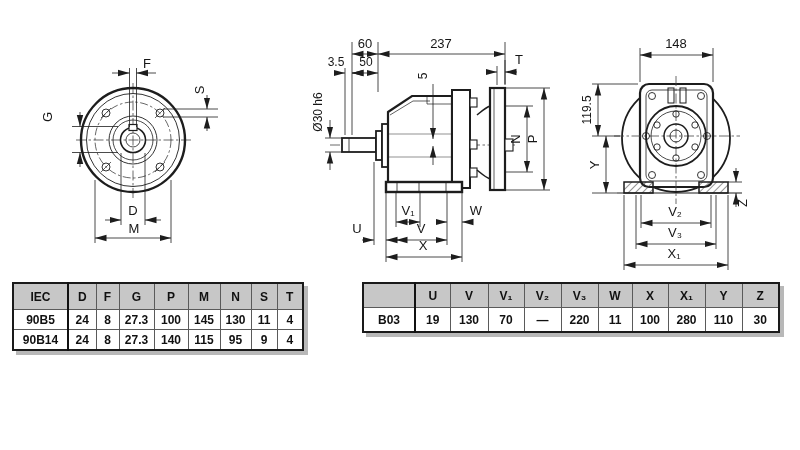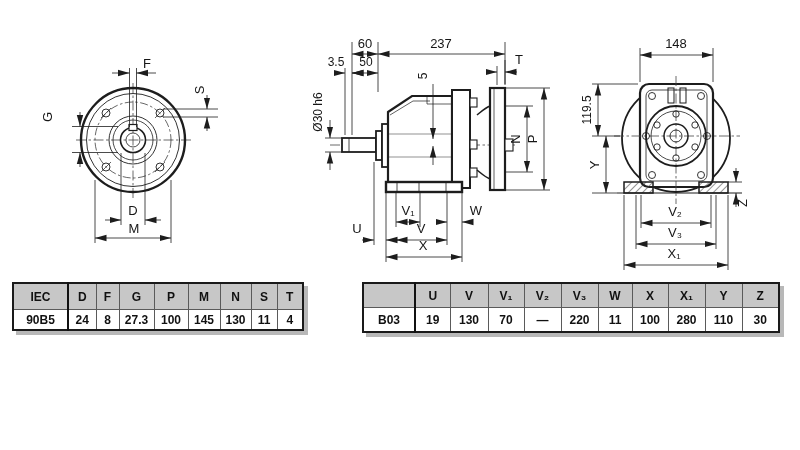--- a/index.html
+++ b/index.html
@@ -327,20 +327,31 @@
       <td class="c0">90B5</td>
       <td>24</td>
       <td>8</td>
       <td>27.3</td>
       <td>100</td>
       <td>145</td>
       <td>130</td>
       <td>11</td>
       <td>4</td>
     </tr>
+    <tr>
+      <td class="c0">90B14</td>
+      <td>24</td>
+      <td>8</td>
+      <td>27.3</td>
+      <td>140</td>
+      <td>115</td>
+      <td>95</td>
+      <td>9</td>
+      <td>4</td>
+    </tr>
   </tbody>
 </table>
 
 <table class="dimtab" id="b03-table">
   <colgroup>
     <col style="width:52px">
         <col style="width:35px">
         <col style="width:38px">
         <col style="width:36px">
     <col style="width:37px">

